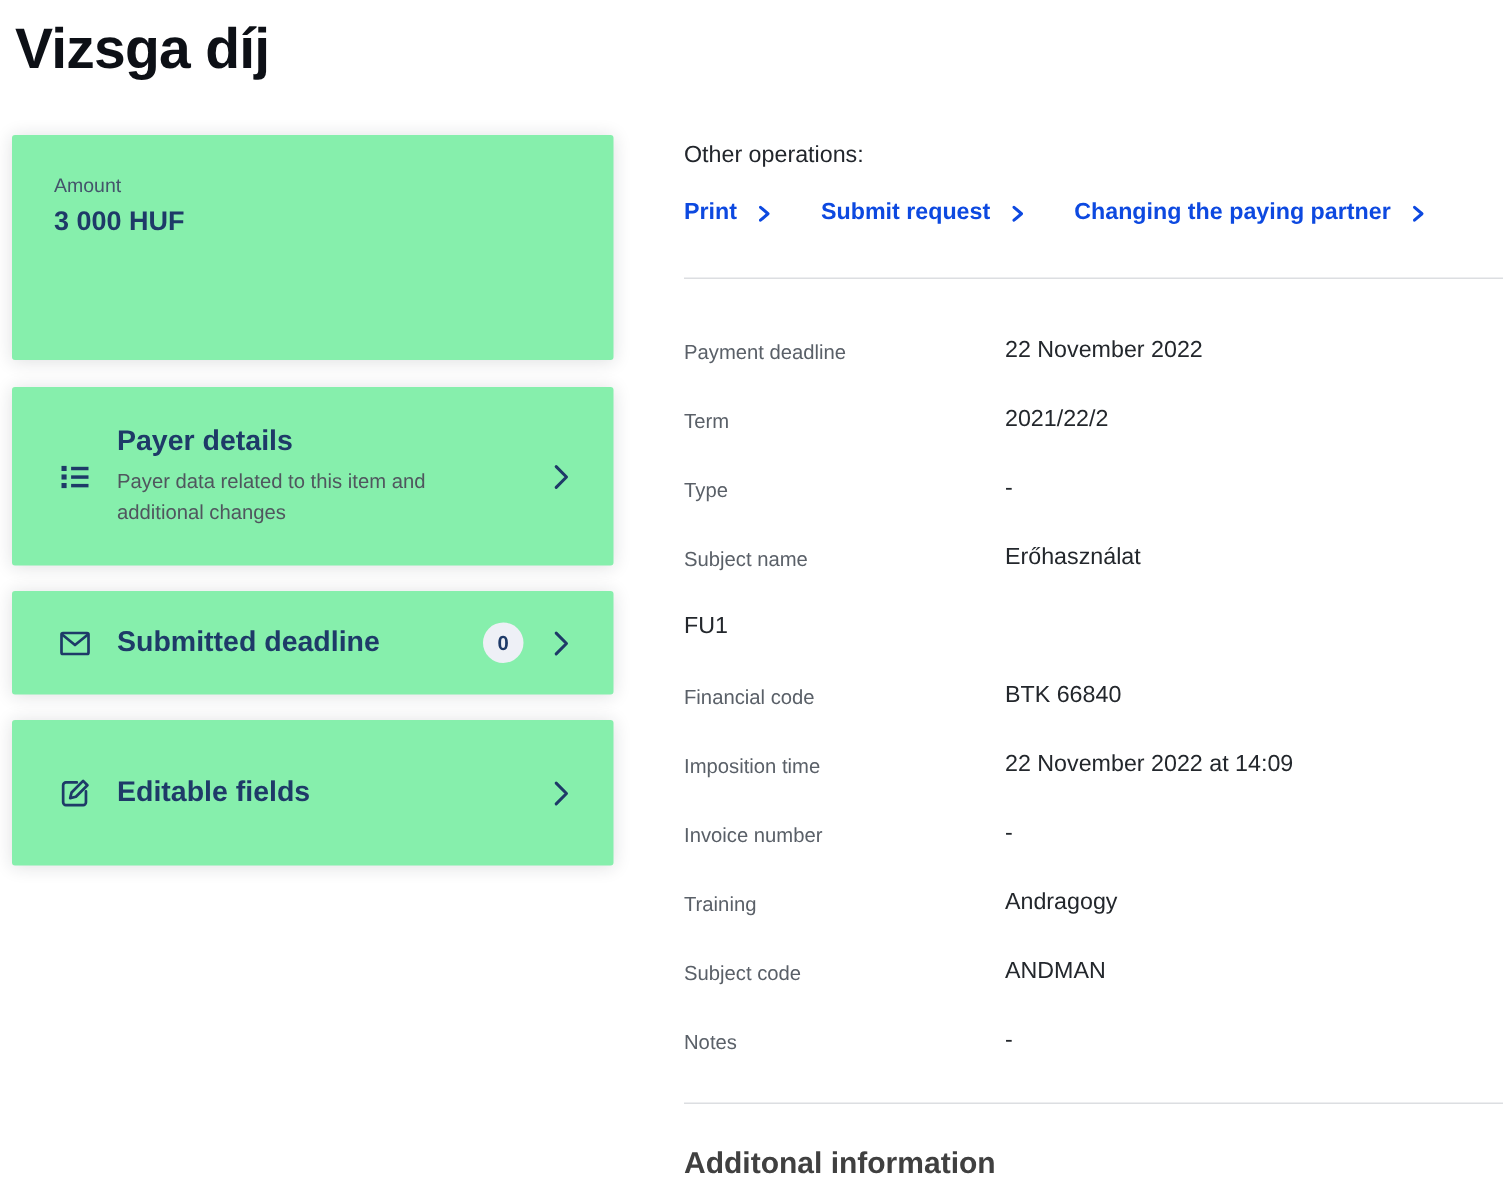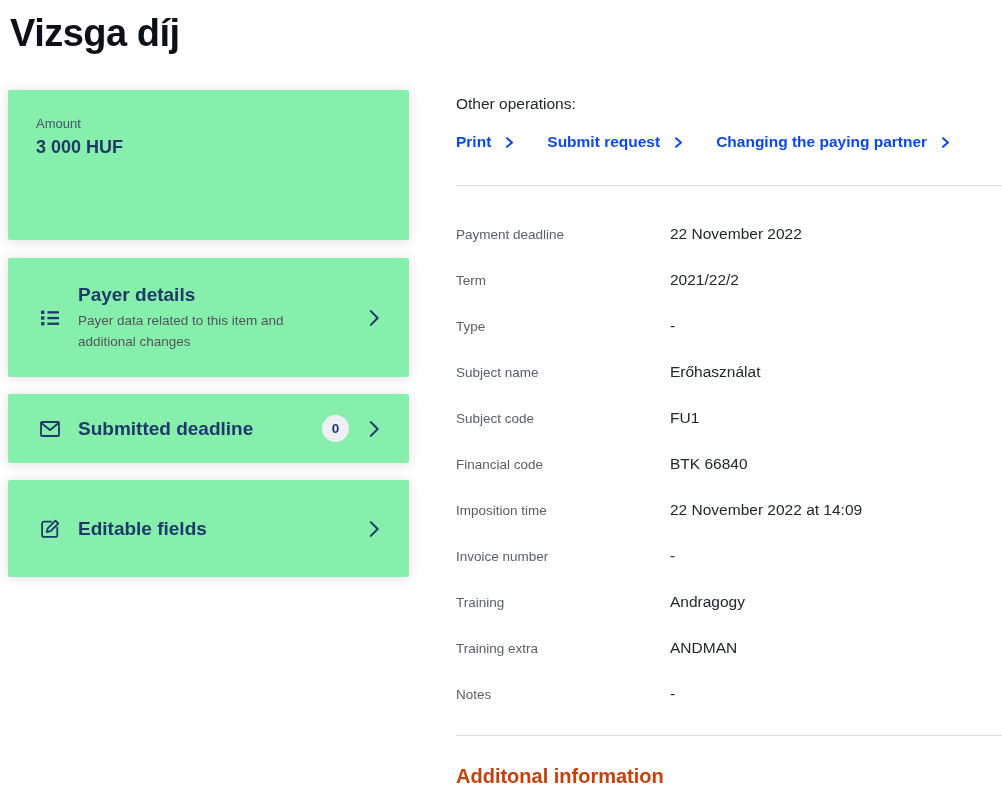--- a/index.html
+++ b/index.html
@@ -88,21 +88,21 @@
 
   .detail-rows { margin-top: 25px; }
   .detail-row { display: flex; align-items: center; height: 46px; }
   .detail-label { flex: 0 0 214px; font-size: 13.5px; color: #5a6068; }
   .detail-value { font-size: 15.5px; color: #23272c; }
 
   .divider.d2 { margin-top: 18px; }
 
   h2.additional-title {
     margin-top: 28px;
-    font-size: 20px; font-weight: 800; color: #c2410c;
+    font-size: 20px; font-weight: 800; color: #404040;
     line-height: 25px;
   }
 </style>
 </head>
 <body>
 
 <div class="page">
 
   <h1 class="page-title">Vizsga díj</h1>
 
@@ -218,41 +218,40 @@
         </div>
         <div class="detail-row">
           <div class="detail-label">Type</div>
           <div class="detail-value">-</div>
         </div>
         <div class="detail-row">
           <div class="detail-label">Subject name</div>
           <div class="detail-value">Erőhasználat</div>
         </div>
         <div class="detail-row">
-          <div class="detail-label">Subject code</div>
           <div class="detail-value">FU1</div>
         </div>
         <div class="detail-row">
           <div class="detail-label">Financial code</div>
           <div class="detail-value">BTK 66840</div>
         </div>
         <div class="detail-row">
           <div class="detail-label">Imposition time</div>
           <div class="detail-value">22 November 2022 at 14:09</div>
         </div>
         <div class="detail-row">
           <div class="detail-label">Invoice number</div>
           <div class="detail-value">-</div>
         </div>
         <div class="detail-row">
           <div class="detail-label">Training</div>
           <div class="detail-value">Andragogy</div>
         </div>
         <div class="detail-row">
-          <div class="detail-label">Training extra</div>
+          <div class="detail-label">Subject code</div>
           <div class="detail-value">ANDMAN</div>
         </div>
         <div class="detail-row">
           <div class="detail-label">Notes</div>
           <div class="detail-value">-</div>
         </div>
       </div>
 
       <hr class="divider d2">
 

